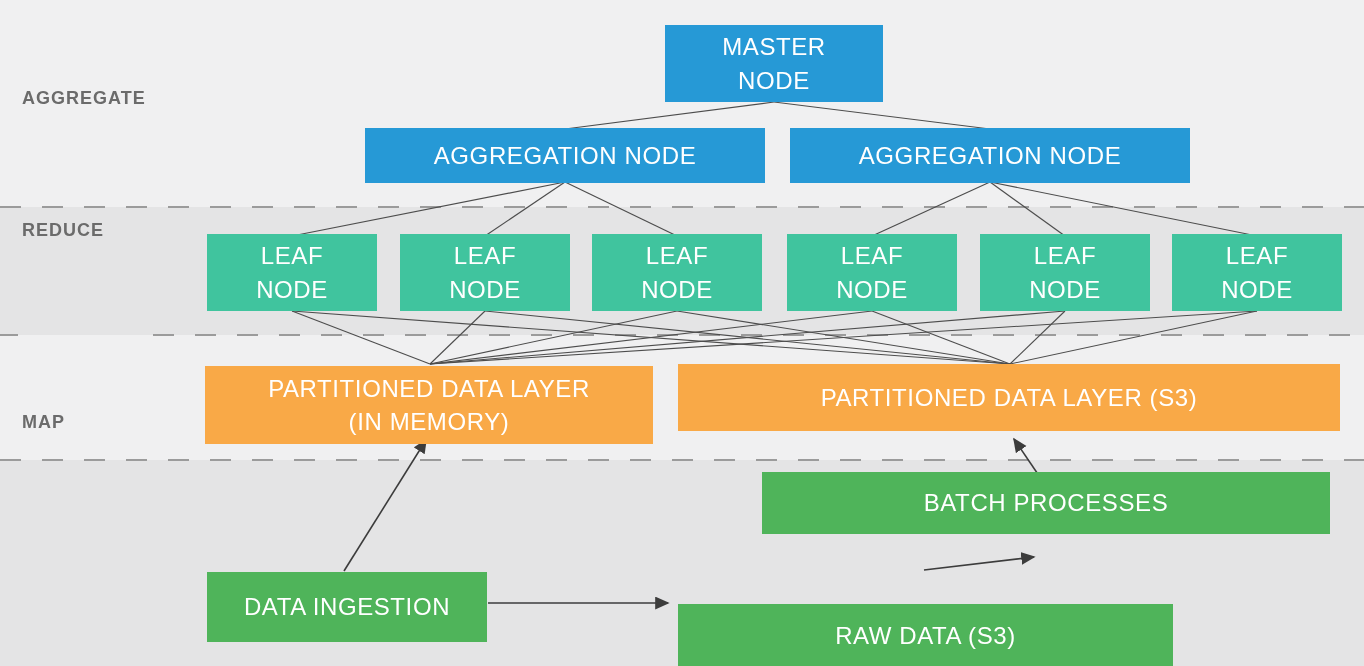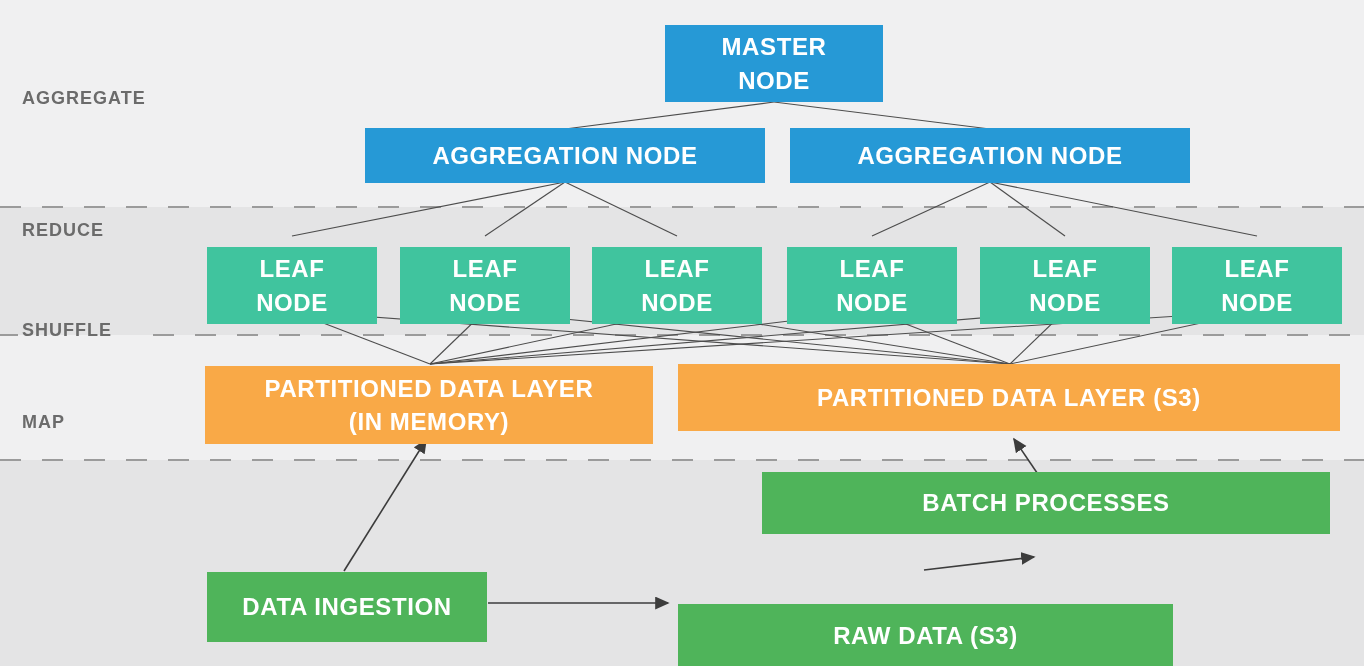--- a/index.html
+++ b/index.html
@@ -21,34 +21,34 @@
     color:var(--label_text,#6b6b6b);
   }
   #lbl-aggregate{top:88px;}
   #lbl-reduce{top:220px;}
   #lbl-shuffle{top:320px;}
   #lbl-map{top:412px;}
 
   .node{
     position:absolute;z-index:2;
     display:flex;align-items:center;justify-content:center;
-    text-align:center;color:#ffffff;font-weight:bold;
+    text-align:center;color:#ffffff;font-weight:normal;
     font-size:24px;letter-spacing:0.6px;line-height:1.38;
     white-space:pre-line;
   }
   .blue{background:var(--blue,#2699d6);}
   .teal{background:var(--teal,#40c49e);}
   .orange{background:var(--orange,#f9a947);}
   .green{background:var(--green,#4fb45a);}
 
   #node-master{left:665px;top:25px;width:218px;height:77px;}
   #node-agg-left{left:365px;top:128px;width:400px;height:55px;}
   #node-agg-right{left:790px;top:128px;width:400px;height:55px;}
 
-  .leaf{top:247px;width:170px;height:77px;}
+  .leaf{top:234px;width:170px;height:77px;}
   #leaf-0{left:207px;} #leaf-1{left:400px;} #leaf-2{left:592px;}
   #leaf-3{left:787px;} #leaf-4{left:980px;} #leaf-5{left:1172px;}
 
   #node-pdl-memory{left:205px;top:366px;width:448px;height:78px;}
   #node-pdl-s3{left:678px;top:364px;width:662px;height:67px;text-align:right;}
 
   #node-batch{left:762px;top:472px;width:568px;height:62px;}
   #node-ingestion{left:207px;top:572px;width:280px;height:70px;}
   #node-raw{left:678px;top:572px;width:495px;height:64px;margin-top:32px;}
 </style>
@@ -105,21 +105,20 @@
     <g stroke="#3c3c3c" stroke-width="1.6" fill="none" marker-end="url(#arrow)">
       <line x1="344" y1="571" x2="426" y2="440"></line>
       <line x1="488" y1="603" x2="668" y2="603"></line>
       <line x1="924" y1="570" x2="1034" y2="557"></line>
       <line x1="1048" y1="489" x2="1014" y2="439"></line>
     </g>
   </svg>
 
   <span class="stage-label" id="lbl-aggregate">AGGREGATE</span>
   <span class="stage-label" id="lbl-reduce">REDUCE</span>
-  <span class="stage-label" id="lbl-shuffle">SHUFFLE</span>
   <span class="stage-label" id="lbl-map">MAP</span>
 
   <div class="node blue" id="node-master">MASTER
 NODE</div>
   <div class="node blue" id="node-agg-left">AGGREGATION NODE</div>
   <div class="node blue" id="node-agg-right">AGGREGATION NODE</div>
 
   <div class="node teal leaf" id="leaf-0">LEAF
 NODE</div>
   <div class="node teal leaf" id="leaf-1">LEAF

